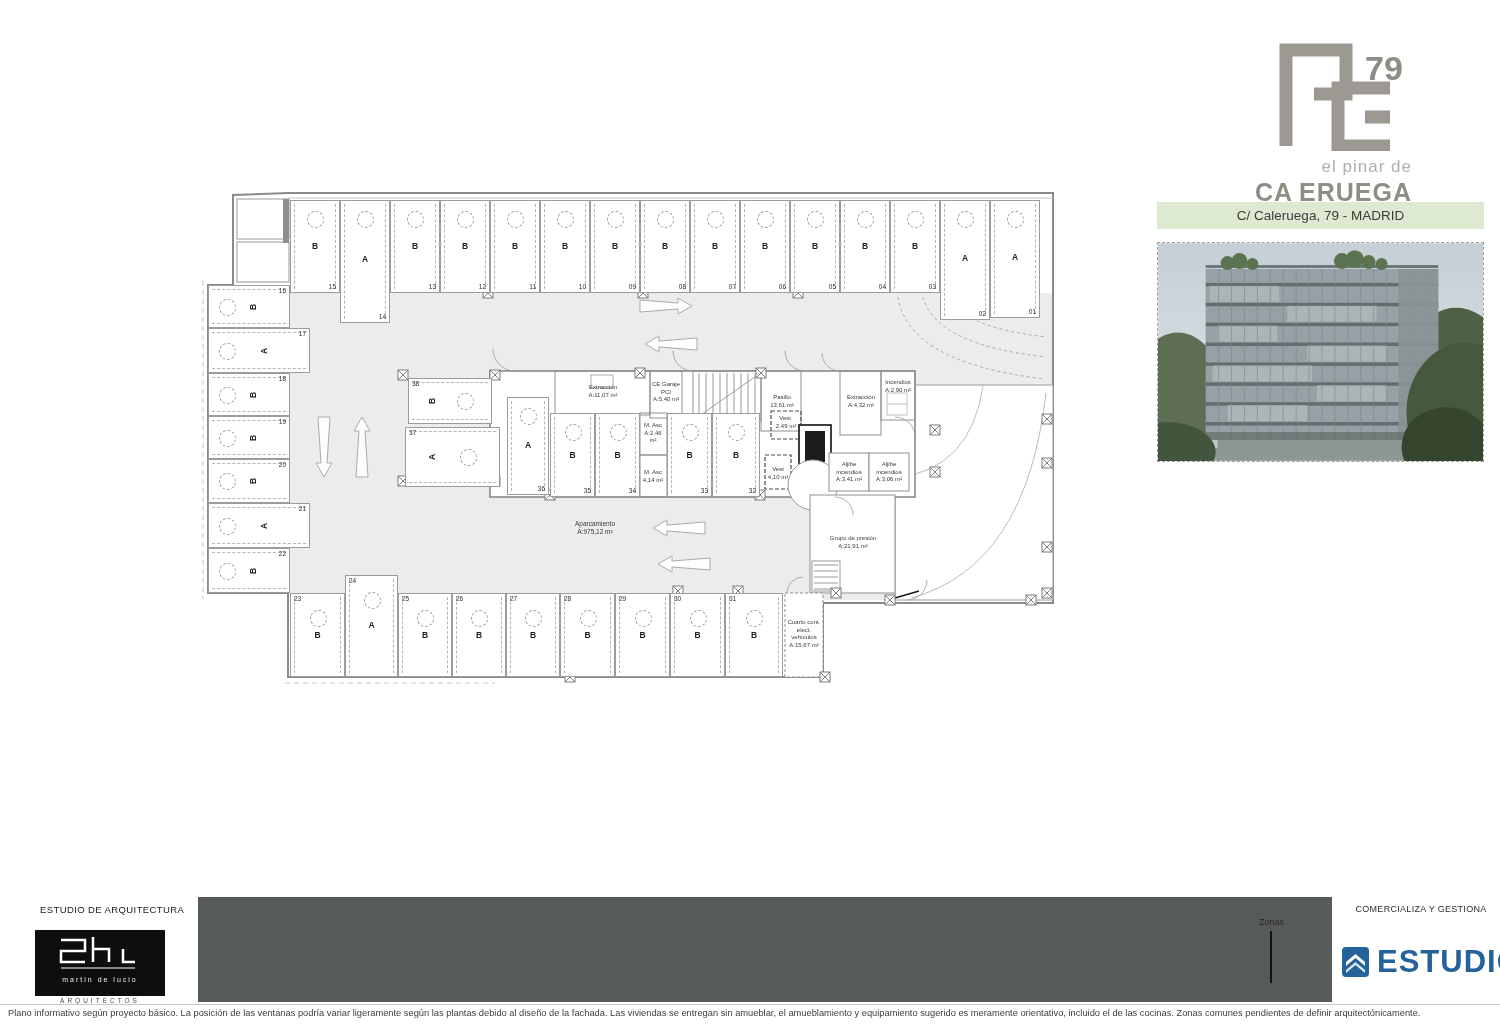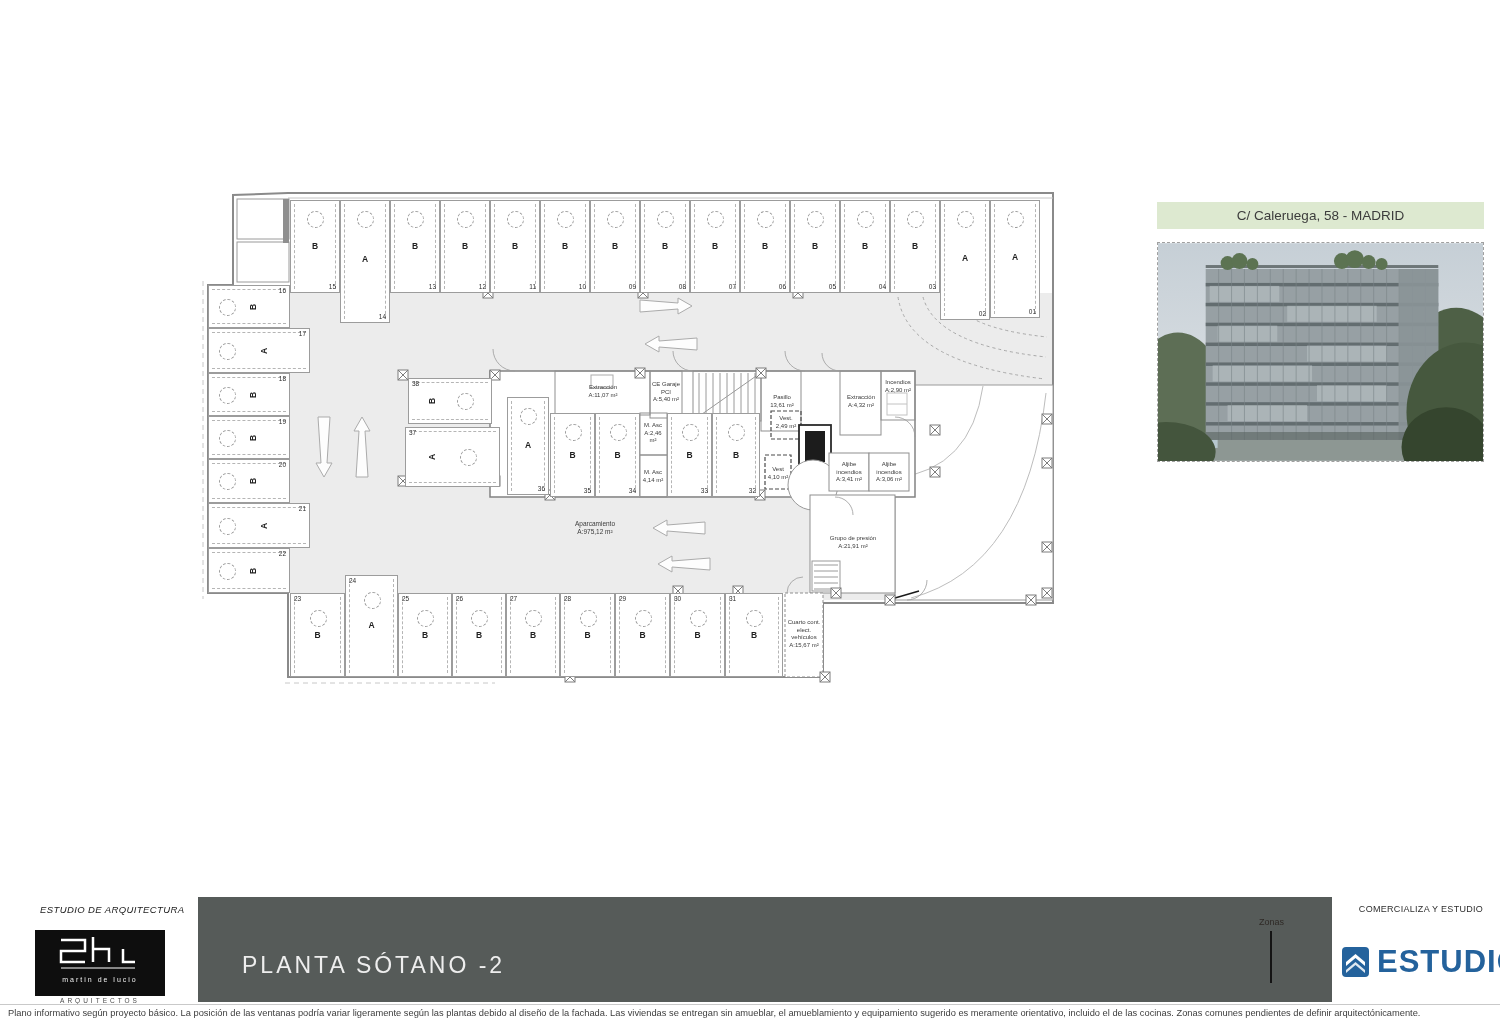--- a/index.html
+++ b/index.html
@@ -22,21 +22,21 @@
   .brand-logo{position:absolute;left:1262px;top:36px;width:150px;}
   .brand-logo .tagline{font-size:17px;color:#b2afa9;text-align:right;letter-spacing:1px;margin-top:2px;}
   .brand-logo .wordmark{display:flex;justify-content:flex-end;align-items:center;
           font-size:25px;font-weight:bold;color:#908c86;letter-spacing:1px;margin-top:1px;}
   .brand-logo .worddiv{width:2px;height:24px;background:#c7c5c0;margin:0 3px;}
   .addr-band{position:absolute;left:1157px;top:202px;width:327px;height:27px;background:#dde9d0;
           display:flex;align-items:center;justify-content:center;font-size:13.5px;color:#3c3c3c;}
   .photo{position:absolute;left:1157px;top:242px;width:327px;height:220px;border:1px dashed #a0a0a0;
           box-sizing:border-box;overflow:hidden;}
   
-  .f-left-label{position:absolute;left:40px;top:904px;font-size:9.5px;letter-spacing:.4px;color:#1a1a1a;font-style:italic;}
+  .f-left-label{position:absolute;left:40px;top:904px;font-size:9.5px;letter-spacing:.4px;color:#1a1a1a;}
   .arch-box{position:absolute;left:35px;top:930px;width:130px;height:66px;background:#0e0e0e;}
   .arch-name{position:absolute;left:0;right:0;top:46px;text-align:center;font-size:7px;
           letter-spacing:2px;color:#f0f0f0;}
   .arch-sub{position:absolute;left:35px;top:997px;width:130px;text-align:center;font-size:6.5px;
           letter-spacing:3px;color:#4a4a4a;}
   .title-bar{position:absolute;left:198px;top:897px;width:1134px;height:105px;background:#565b59;}
   .sheet-title{position:absolute;left:44px;top:55px;font-size:23px;letter-spacing:3px;color:#eeeeee;}
   .north{position:absolute;right:48px;top:20px;text-align:center;}
   .north .nlabel{font-size:9px;color:#2f2a26;}
   .north .nline{width:2px;height:52px;background:#141414;margin:4px auto 0;}
@@ -473,23 +473,38 @@
       <div class="rlabel" style="left: 609px; top: 449px; width: 40px;">
         <div>Cuarto cont. elect. vehículos</div>
         <div>A:15,67 m²</div>
       </div>
       <div class="rlabel" style="left: 400px; top: 343px; width: 70px; font-size: 6.5px;">
         <div>Aparcamiento</div>
         <div>A:975,12 m²</div>
       </div>
     </div>
 
+  <div class="brand-logo">
+    <svg width="150" height="115" viewBox="0 0 150 115">
+      <g stroke="#9c9892" stroke-width="13" fill="none">
+        <path d="M24,110 V14 H84 V58 H52"></path>
+        <path d="M128,52 H76 V110 H128 M128,81 H103"></path>
+      </g>
+      <text x="103" y="44" font-size="34" font-weight="bold" fill="#8f8b85" font-family="Liberation Sans, sans-serif">79</text>
+    </svg>
+    <div class="tagline">el pinar de</div>
+    <div class="wordmark">
+      <span>CA</span>
+      <span class="worddiv"></span>
+      <span>ERUEGA</span>
+    </div>
+  </div>
 
   <div class="addr-band">
-    <span>C/ Caleruega, 58 - MADRID</span>
+    <span>C/ Caleruega, 79 - MADRID</span>
   </div>
 
   <div class="photo">
     <svg width="325" height="218" viewBox="0 0 327 219">
       <defs>
         <linearGradient id="sky" x1="0" y1="0" x2="0" y2="1">
           <stop offset="0" stop-color="#c6cfd6"></stop>
             <stop offset="1" stop-color="#e0e4e7"></stop>
         </linearGradient>
       </defs>
@@ -548,28 +563,27 @@
         <path d="M58,7 V32 M58,19 H74 V32"></path>
         <path d="M88,19 V32 H100"></path>
       </g>
       <line x1="26" y1="38" x2="100" y2="38" stroke="#ffffff" stroke-width="1"></line>
     </svg>
     <div class="arch-name">martin de lucio</div>
   </div>
   <div class="arch-sub">ARQUITECTOS</div>
 
   <div class="title-bar">
-    <div class="sheet-title">PLANTA SÓTANO -2</div>
     <div class="north">
       <div class="nlabel">Zonas</div>
       <div class="nline"></div>
     </div>
   </div>
 
-  <div class="f-right-label">COMERCIALIZA Y ESTUDIO</div>
+  <div class="f-right-label">COMERCIALIZA Y GESTIONA</div>
 
   <div class="filasa">
     <svg width="27" height="30" viewBox="0 0 27 30">
       <rect x="0" y="0" width="27" height="30" rx="4" fill="#24629c"></rect>
       <path d="M4,15 L13.5,7 L23,15 V19 L13.5,11 L4,19 Z" fill="#ffffff"></path>
       <path d="M4,23 L13.5,15 L23,23 V26 L13.5,18 L4,26 Z" fill="#ffffff" opacity="0.85"></path>
     </svg>
     <span class="ftext">ESTUDIO</span>
   </div>
 

